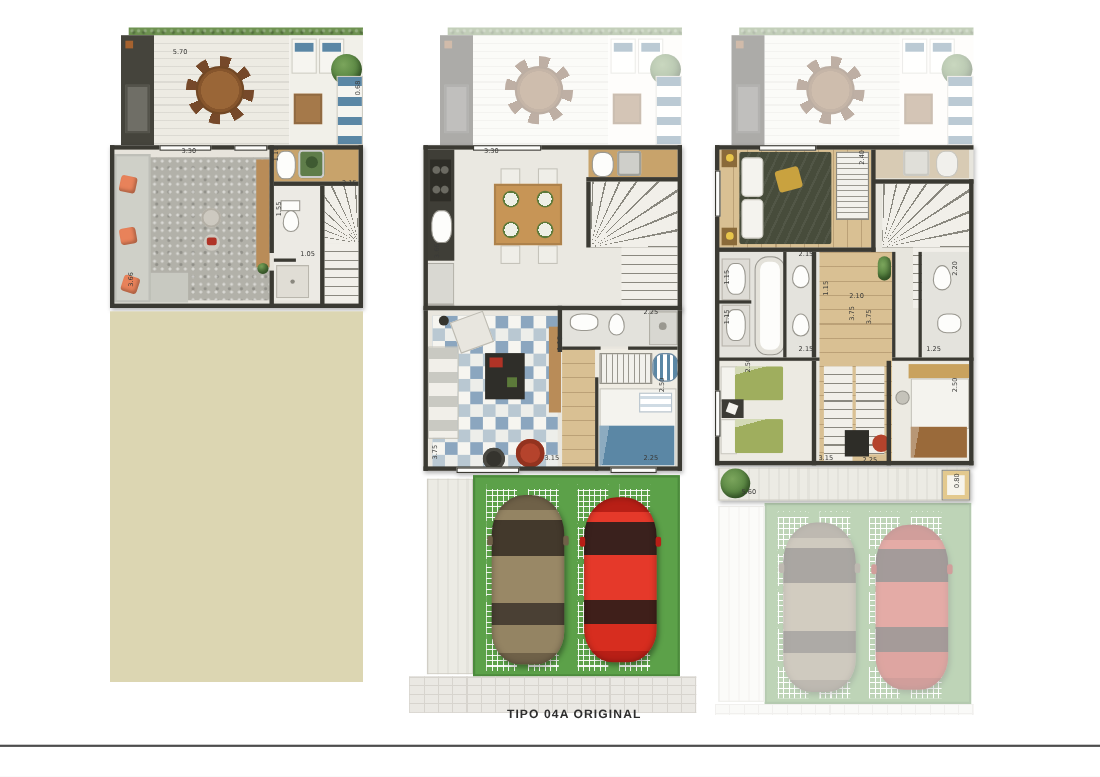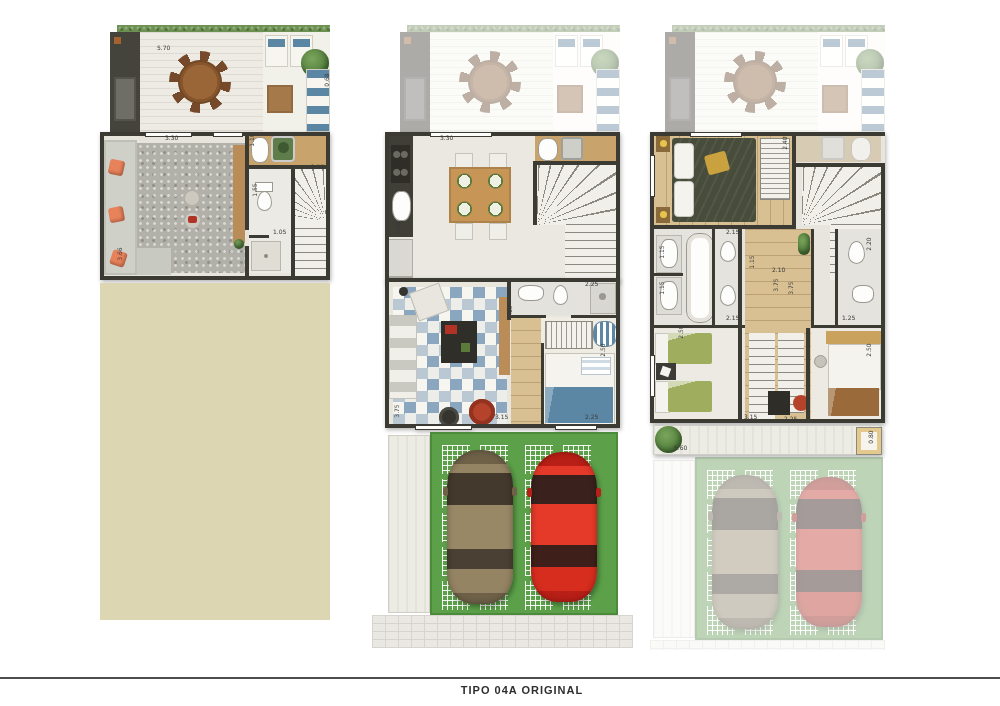--- a/index.html
+++ b/index.html
@@ -385,15 +385,15 @@
         <span class="dim dim-v" style="left: 24px; top: 304px;">2.50</span>
         <span class="dim dim-v" style="left: 212px; top: 322px;">2.50</span>
         <span class="dim" style="left: 94px; top: 389px;">3.15</span>
         <span class="dim" style="left: 134px; top: 391px;">2.25</span>
         <span class="dim" style="left: 24px; top: 420px;">5.60</span>
         <span class="dim dim-v" style="left: 214px; top: 409px;">0.80</span>
       </div>
   </div>
 
   <div class="footer-rule" style="top:677px;"></div>
-  <div class="footer-title" style="top:684px;padding-left:44px;">TIPO 04A ORIGINAL</div>
+  <div class="footer-title" style="top:644px;padding-left:44px;">TIPO 04A ORIGINAL</div>
 
 </div>
 
 </body></html>

